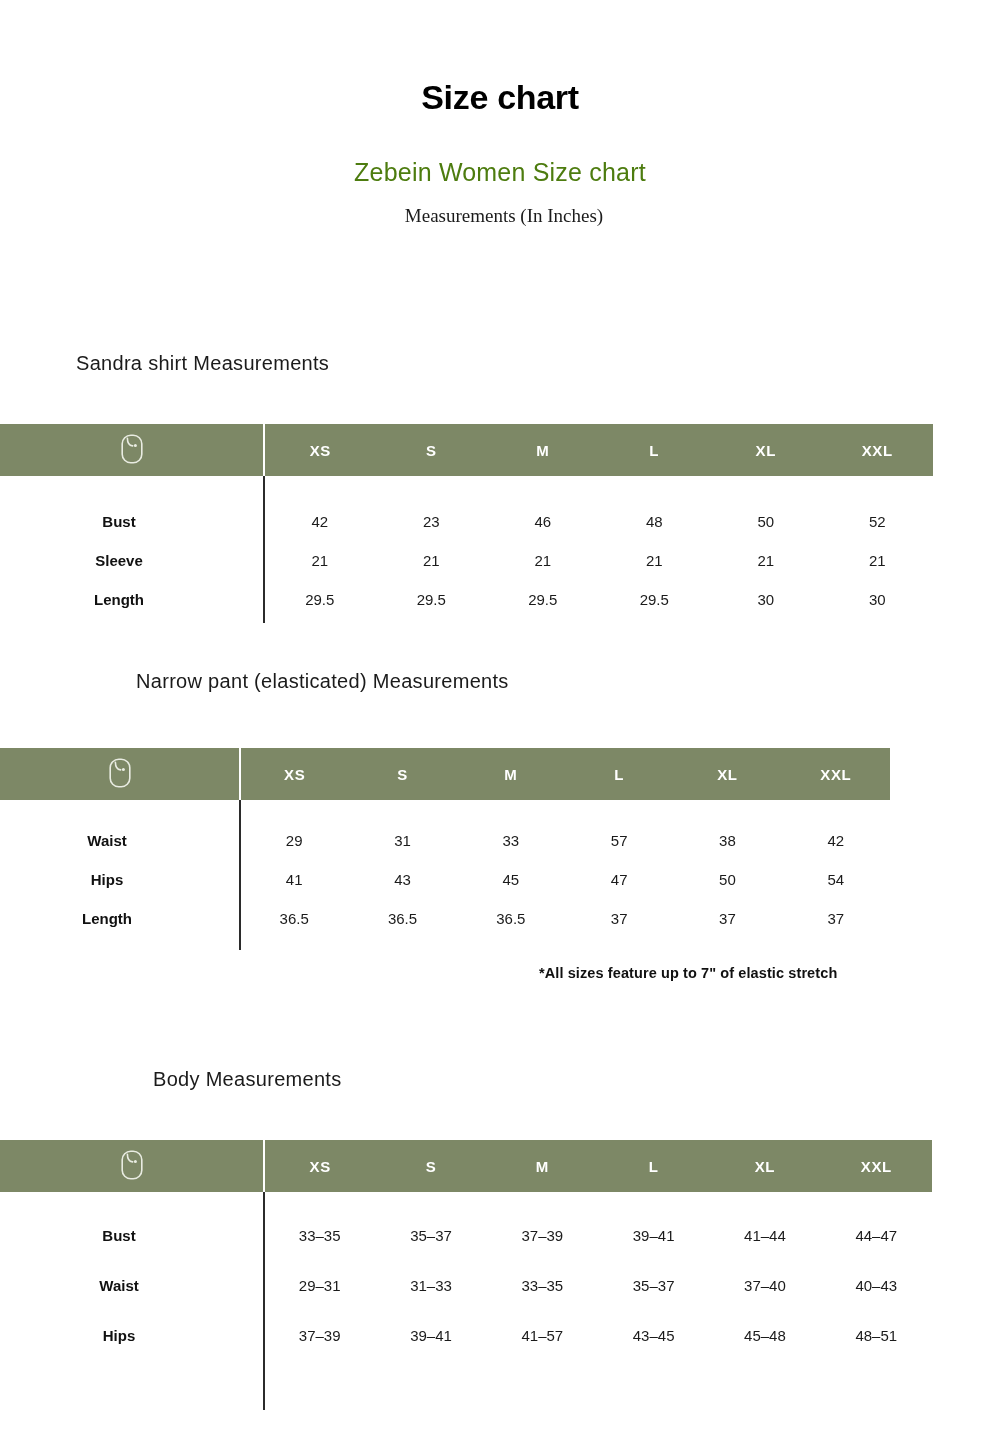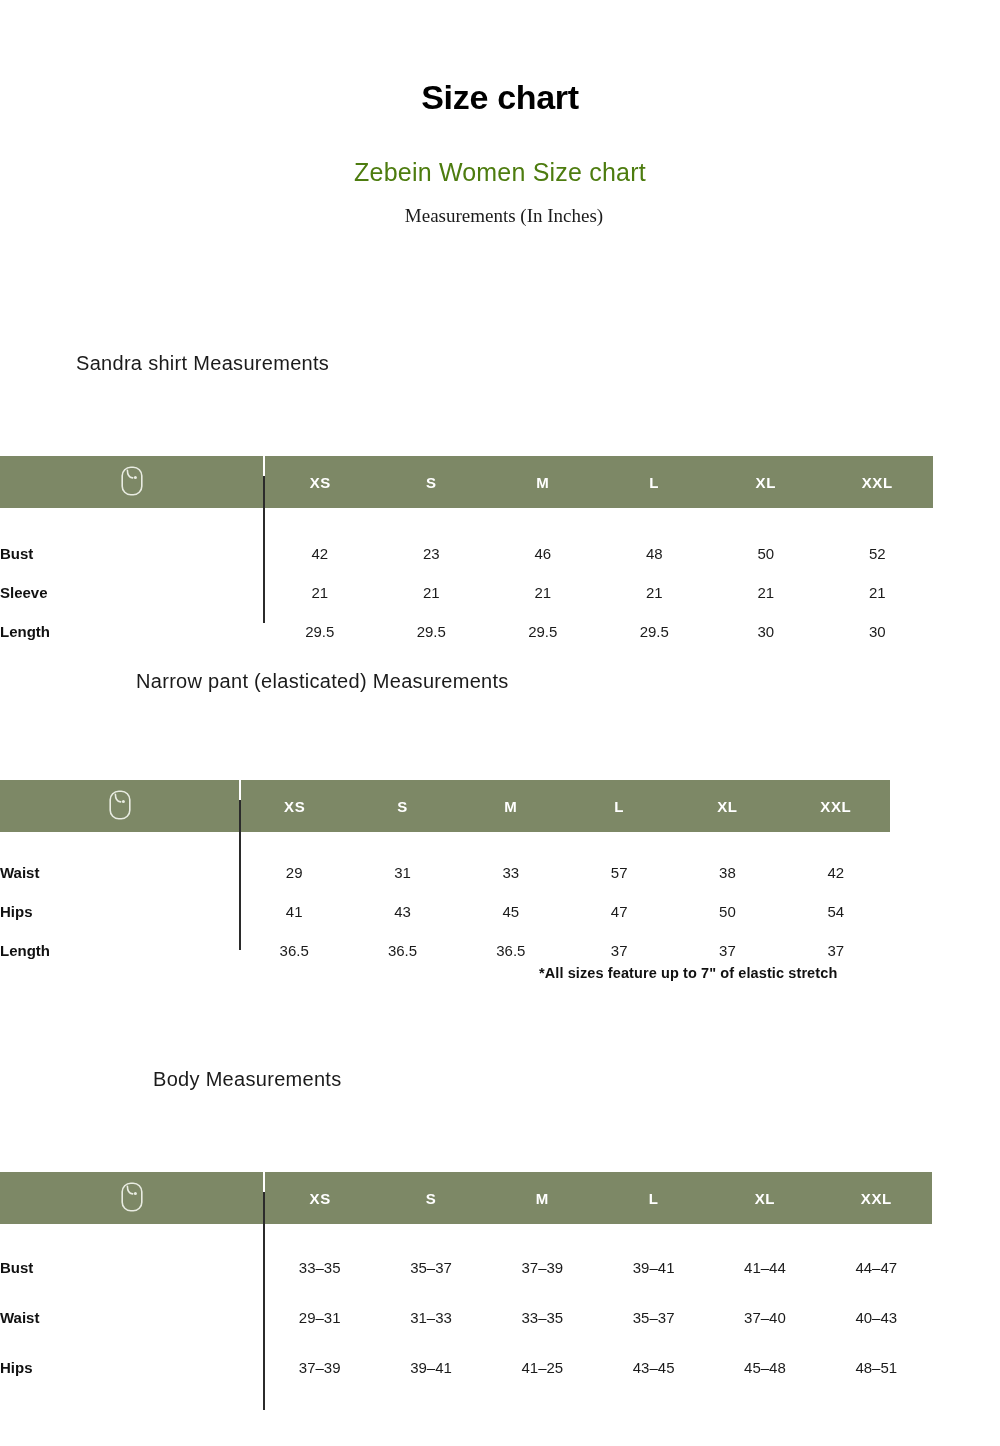--- a/index.html
+++ b/index.html
@@ -63,21 +63,20 @@
     color: #1b1b1b;
     letter-spacing: 0.3px;
     margin-bottom: 0;
   }
 
   
   .size-table {
     border-collapse: collapse;
     table-layout: fixed;
     position: relative;
-    margin-top: 32px;
   }
 
   .size-table thead th {
     background: #7d8866;
     color: #ffffff;
     font-size: 15px;
     font-weight: 700;
     letter-spacing: 0.6px;
     height: 52px;
     vertical-align: middle;
@@ -93,21 +92,21 @@
     font-size: 15px;
     text-align: center;
     color: #1b1b1b;
     background: transparent;
     border: none;
     font-weight: 400;
   }
 
   .size-table tbody td.row-label {
     font-weight: 700;
-    text-align: left;
+    text-align: center;
     padding-right: 26px;
     color: #111111;
     font-size: 15px;
   }
 
   
   .divider-rule {
     position: absolute;
     width: 2px;
     background: #2b2b2b;
@@ -324,21 +323,21 @@
         <td>31–33</td>
         <td>33–35</td>
         <td>35–37</td>
         <td>37–40</td>
         <td>40–43</td>
       </tr>
       <tr style="height:50px;">
         <td class="row-label">Hips</td>
         <td>37–39</td>
         <td>39–41</td>
-        <td>41–25</td>
+        <td>41–57</td>
         <td>43–45</td>
         <td>45–48</td>
         <td>48–51</td>
       </tr>
     </tbody>
   </table>
   <div class="divider-rule" style="left:263px; top:124px; height:218px;"></div>
 </div>
 
 </body></html>

